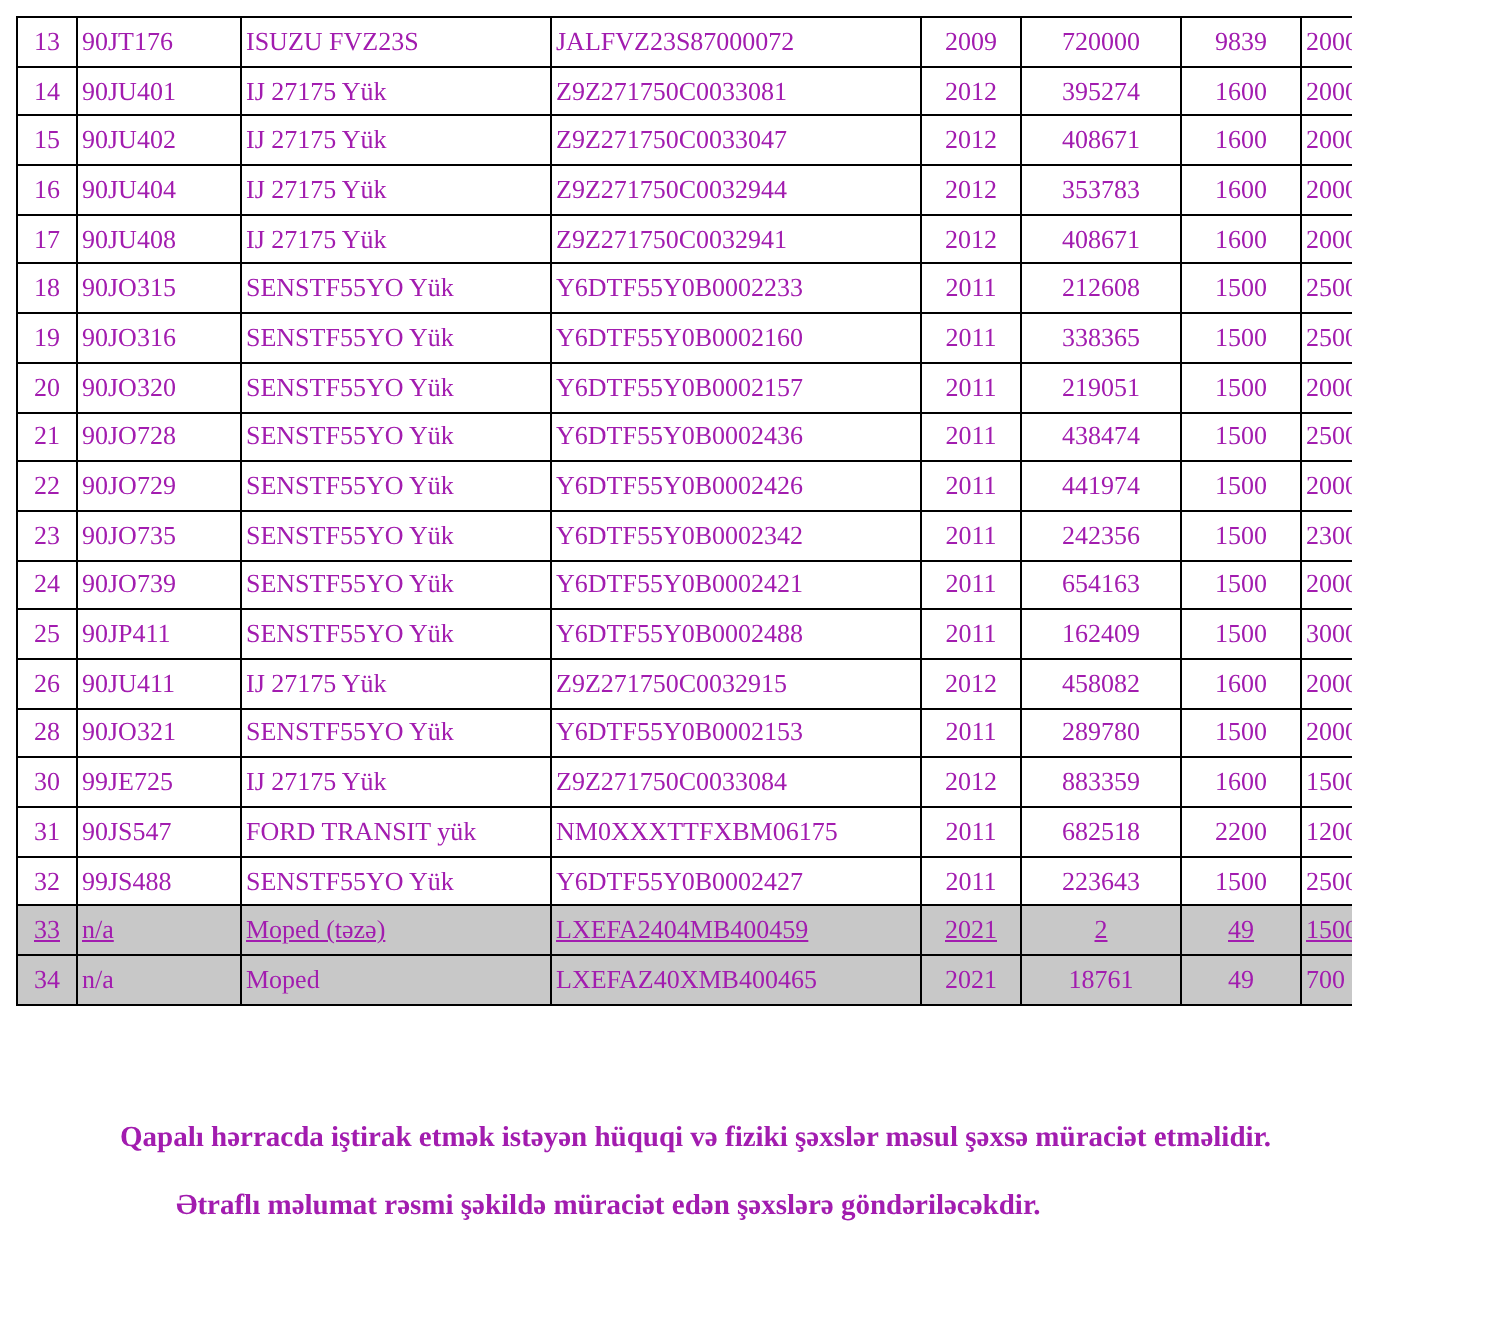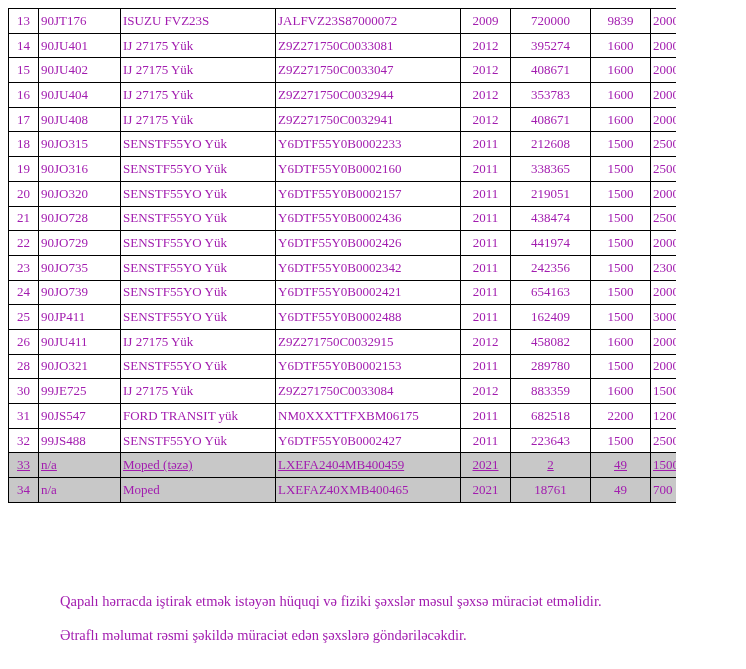--- a/index.html
+++ b/index.html
@@ -33,28 +33,29 @@
     white-space: nowrap;
     vertical-align: middle;
   }
   td.c0 { text-align: center; }
   td.c1, td.c2, td.c3 { text-align: left; padding-left: 5px; }
   td.c4, td.c5, td.c6 { text-align: center; }
   td.c7 { padding-right: 46px; }
   .notes {
     position: absolute;
     left: 60px;
-    top: 592px;
+    top: 560px;
     width: 648px;
-    font-weight: normal;
+    font-weight: bold;
     font-size: 14.5px;
     line-height: 19px;
   }
   .note + .note {
     margin-top: 15px;
+    margin-left: 28px;
   }
 </style>
 </head>
 <body>
 
 <div class="page">
 
   <table class="vehicle-table">
     <colgroup>
       <col style="width:30px">

